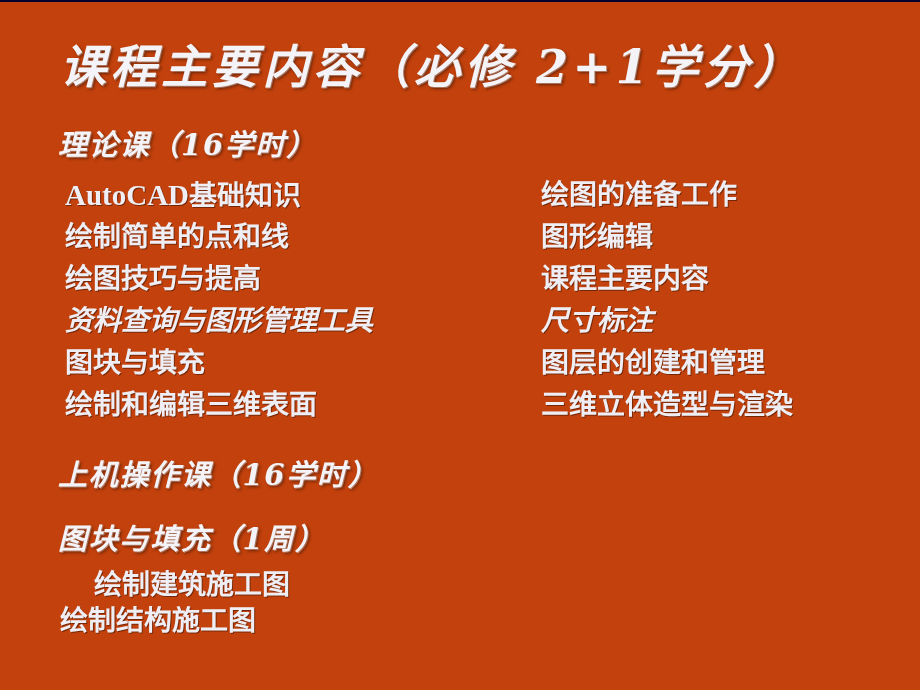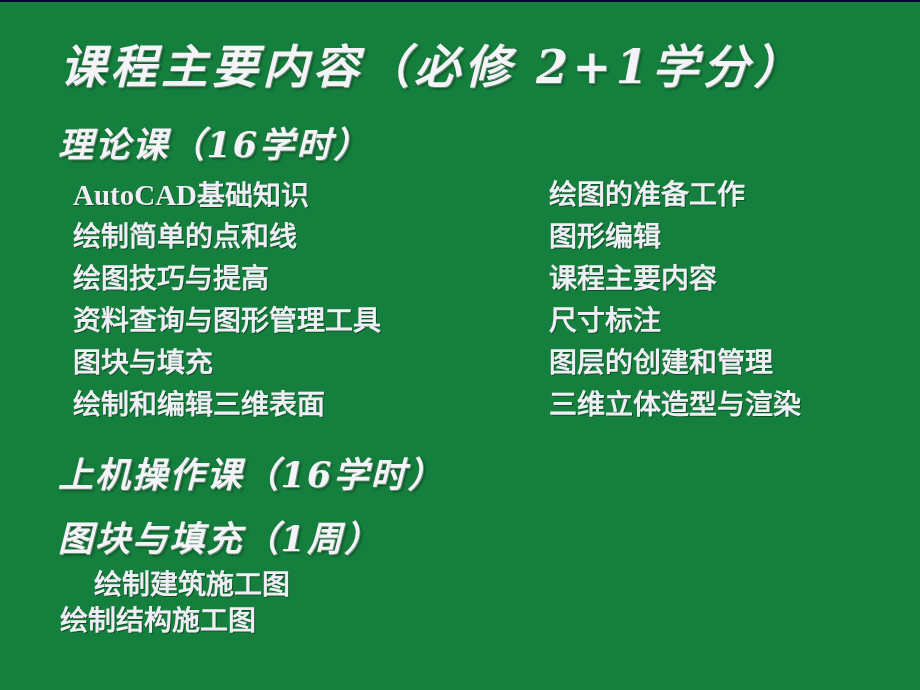--- a/index.html
+++ b/index.html
@@ -9,21 +9,21 @@
     background: #000000;
   }
   body {
     font-family: "Liberation Sans", "DejaVu Sans", sans-serif;
   }
 
   #slide {
     position: relative;
     width: 920px;
     height: 690px;
-    background: #15803d;
+    background: #c2410c;
     overflow: hidden;
     box-sizing: border-box;
   }
 
   
   #top-edge {
     position: absolute;
     left: 0;
     top: 0;
     width: 920px;
@@ -46,21 +46,21 @@
 
   #slide-title {
     left: 60px;
     top: 38px;
     font-size: 46px;
     line-height: 58px;
     letter-spacing: 0.10em;
   }
 
   .section-heading {
-    font-size: 35px;
+    font-size: 29px;
     line-height: 38px;
   }
 
   #heading-theory   { left: 58px; top: 126px; }
   #heading-lab      { left: 58px; top: 456px; }
   #heading-design   { left: 58px; top: 520px; }
 
   
   .body-line {
     position: absolute;
@@ -76,35 +76,35 @@
   
   .serif-word {
     font-family: "Liberation Serif", "DejaVu Serif", serif;
     font-weight: 700;
     font-size: 29px;
   }
 
   
   #topic-grid {
     position: absolute;
-    left: 16px;
+    left: 8px;
     top: 0;
     width: 807px;
     height: 690px;
     pointer-events: none;
   }
   #topic-grid .body-line { pointer-events: auto; }
 
   .col-left  { left: 57px;  }
   .col-right { left: 533px; }
 
   .row-0 { top: 178px; }
   .row-1 { top: 220px; }
   .row-2 { top: 262px; }
-  .row-3 { top: 304px; }
+  .row-3 { top: 304px; font-style: italic; }
   .row-4 { top: 346px; }
   .row-5 { top: 388px; }
 
   
   #design-item-0 { left: 60px; top: 568px; margin-left: 34px; }
   #design-item-1 { left: 60px; top: 604px; }
 </style>
 </head>
 <body>
 

